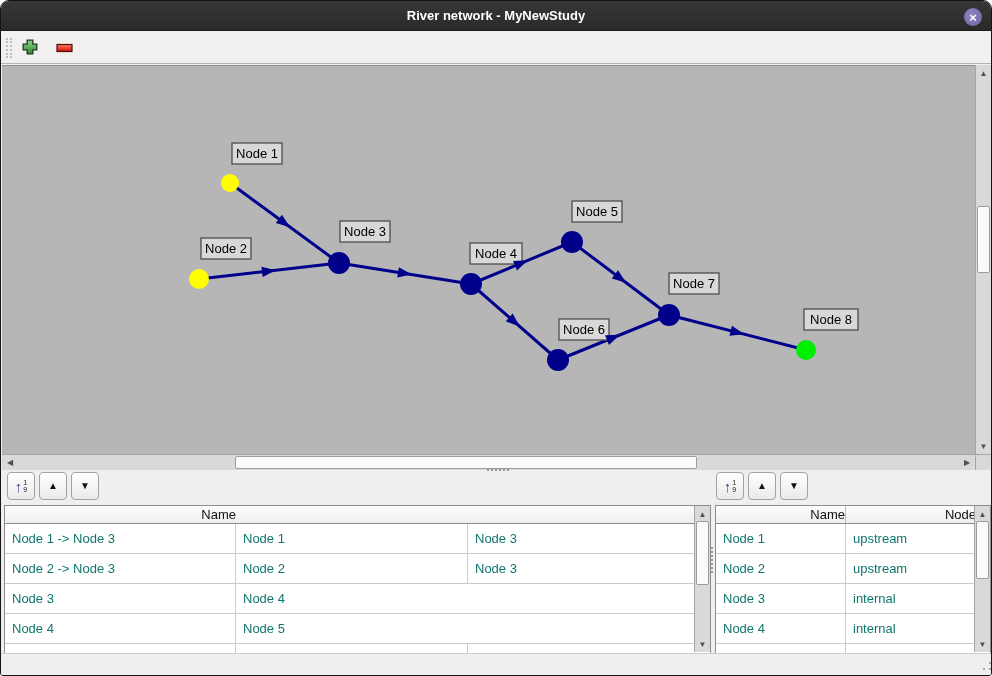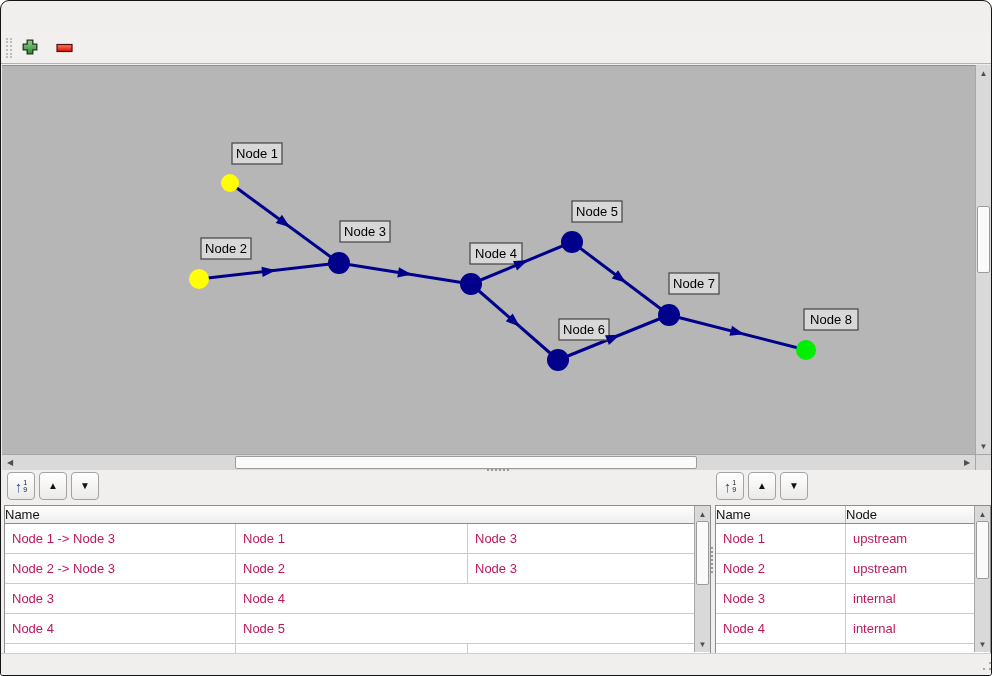--- a/index.html
+++ b/index.html
@@ -47,37 +47,43 @@
   
   .panel-btn{position:absolute;top:471px;width:28px;height:28px;border:1px solid #a3a2a1;border-radius:4px;background:linear-gradient(#ffffff,#ebeae9);display:flex;align-items:center;justify-content:center;padding:0;}
   .tri{font-size:10px;color:#111;line-height:1;}
   .sort-ic{display:flex;align-items:center;line-height:1;}
   .sort-ic .ar{font-size:15px;font-weight:bold;color:#3d4f9e;}
   .sort-ic .nums{display:flex;flex-direction:column;font-size:7px;color:#222;margin-left:1px;}
 
   
   .dtable{position:absolute;top:504px;background:#ffffff;border:1px solid #8e8d8c;}
   .thead{display:grid;grid-template-columns:var(--cols);height:18px;background:linear-gradient(#fdfdfd,#efeeed);border-bottom:1px solid #8e8d8c;}
-  .hcell{font-size:13px;color:#111;text-align:left;line-height:17px;border-right:1px solid #bdbcbb;overflow:hidden;}
+  .hcell{font-size:13px;color:#111;text-align:right;line-height:17px;border-right:1px solid #bdbcbb;overflow:hidden;}
   .hcell:last-child{border-right:none;}
   .tbody{overflow:hidden;}
   .trow{display:grid;grid-template-columns:var(--cols);height:30px;border-bottom:1px solid #cccbca;background:#fff;}
-  .cell{font-size:13px;color:#be185d;line-height:29px;padding-left:7px;border-right:1px solid #cccbca;white-space:nowrap;overflow:hidden;}
+  .cell{font-size:13px;color:#0f766e;line-height:29px;padding-left:7px;border-right:1px solid #cccbca;white-space:nowrap;overflow:hidden;}
   .cell:last-child{border-right:none;}
   .t-vsb{top:0;right:0;height:100%;border-left:1px solid #a6a6a6;}
 
   
   .statusbar{position:absolute;left:0;top:652px;width:100%;height:23px;background:#f0efee;border-top:1px solid #cfcecd;}
   .grip{position:absolute;right:6px;bottom:6px;width:2px;height:2px;background:#aaa9a8;box-shadow:6px 0 0 #aaa9a8,12px 0 0 #aaa9a8,6px -6px 0 #aaa9a8,12px -6px 0 #aaa9a8,12px -12px 0 #aaa9a8;}
 </style>
 </head>
 <body>
 
 <div class="window">
 
+  <div class="titlebar">
+    <div class="title">River network - MyNewStudy</div>
+    <div class="close-btn">
+      <span>×</span>
+    </div>
+  </div>
 
   <div class="toolbar">
     <div class="drag-handle"></div>
     <button class="tbtn add">
       <span>
         <svg width="16" height="16" viewBox="0 0 16 16">
           <defs>
               <linearGradient id="gp" x1="0" y1="0" x2="0" y2="1">
                 <stop offset="0" stop-color="#8fce8f"></stop>
                 <stop offset="1" stop-color="#2f8b2f"></stop>

